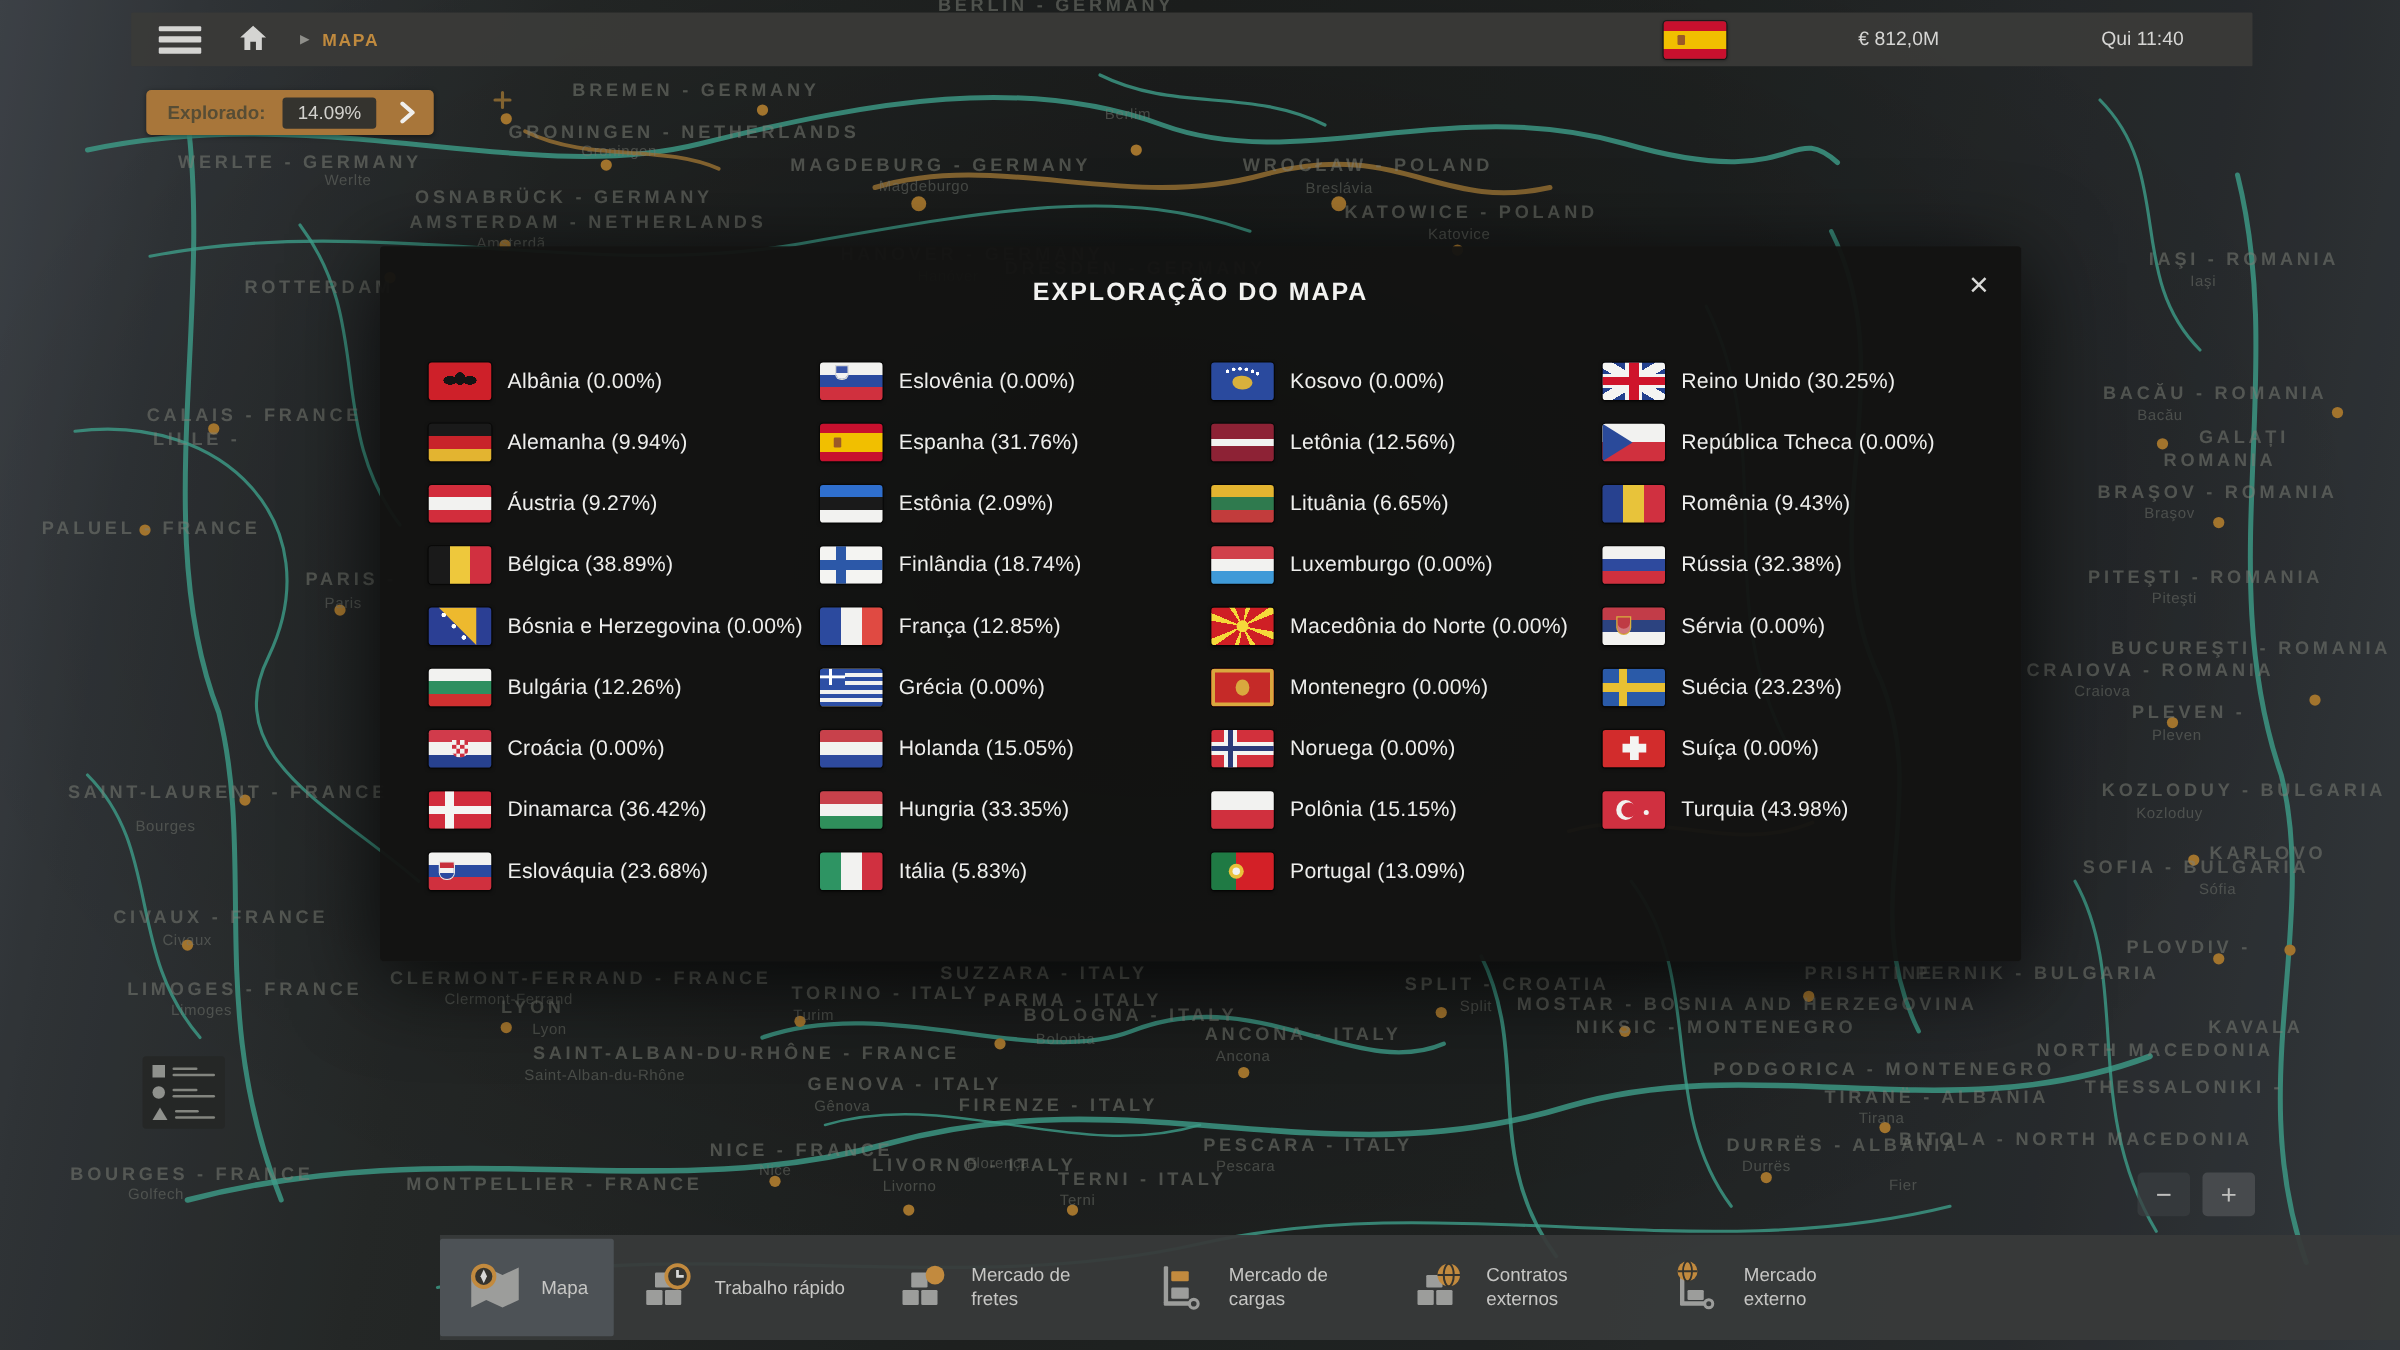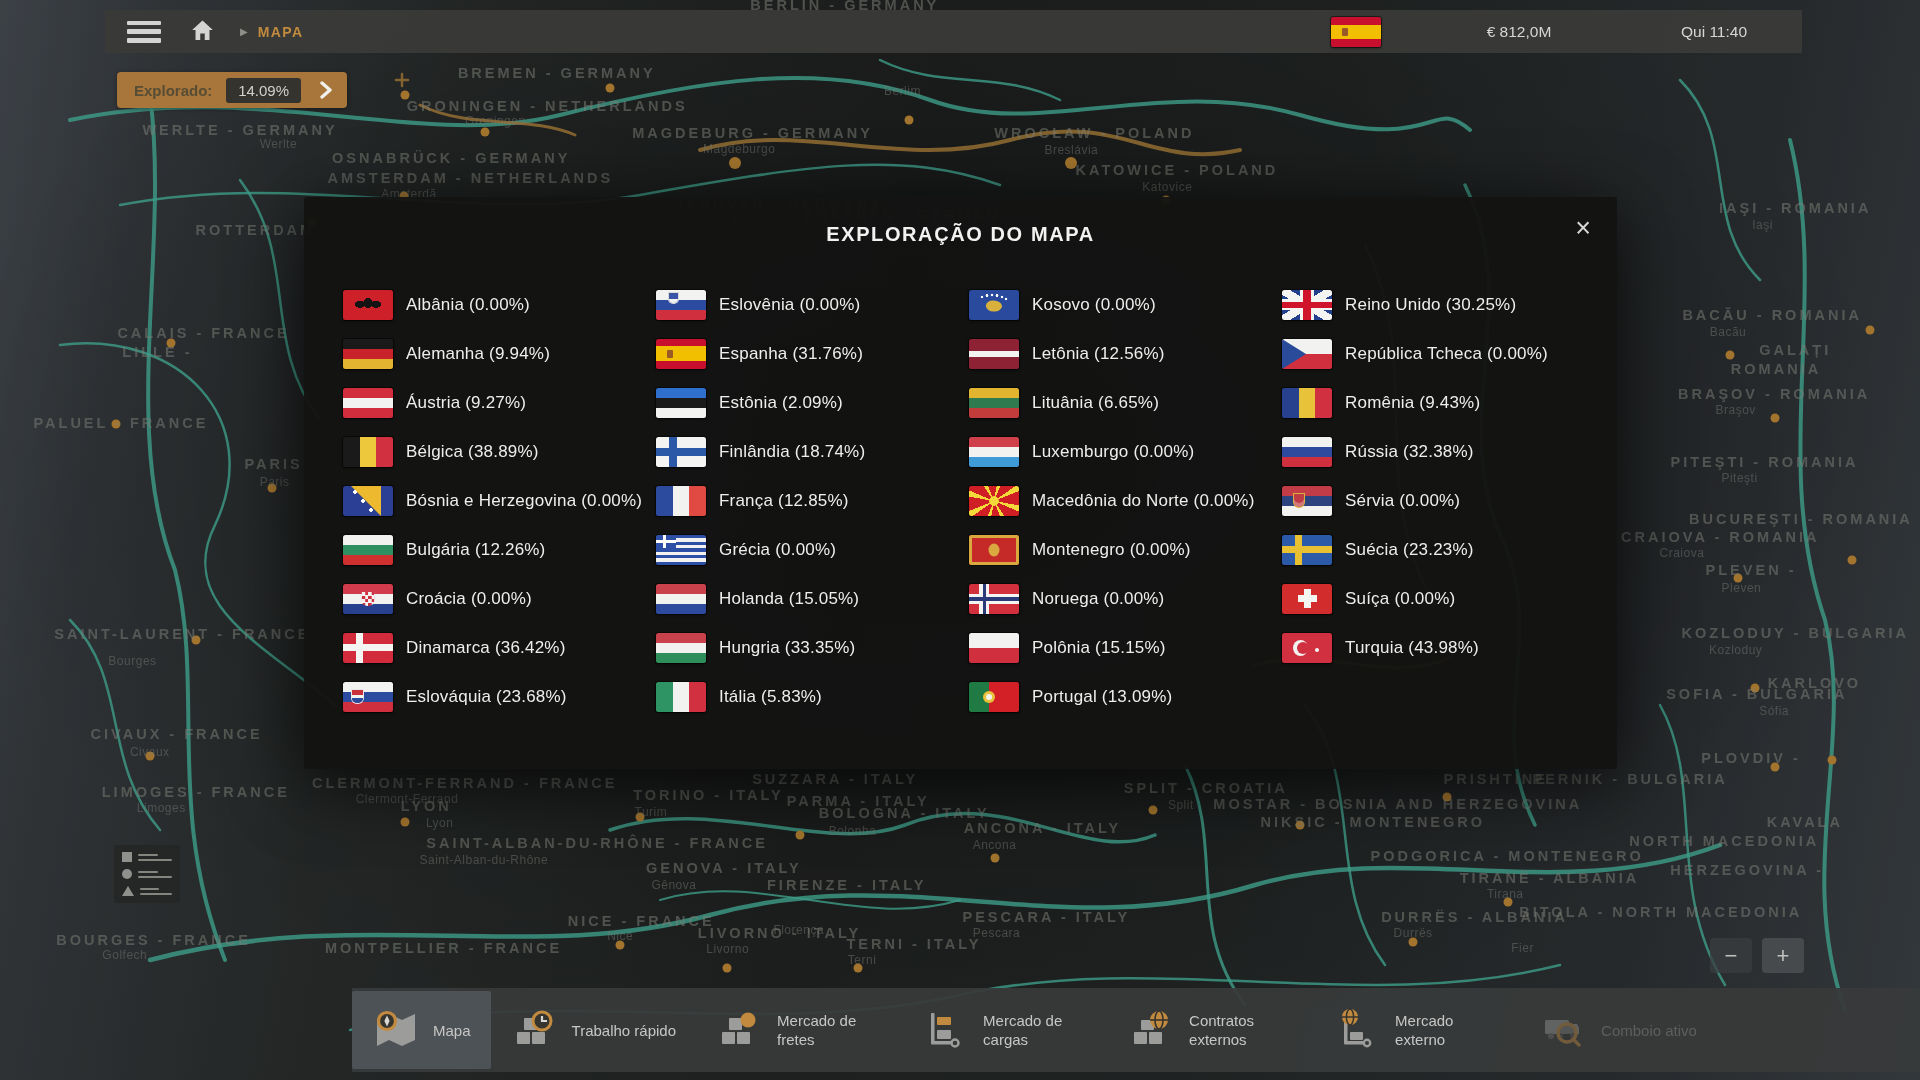--- a/index.html
+++ b/index.html
@@ -308,21 +308,21 @@
         <span class="map-label sm" style="left: 61.5%; top: 74.5%;">Split</span>
         <span class="map-label lg" style="left: 72.8%; top: 74.4%;">MOSTAR - BOSNIA AND HERZEGOVINA</span>
         <span class="map-label lg" style="left: 71.5%; top: 76.1%;">NIKSIC - MONTENEGRO</span>
         <span class="map-label lg" style="left: 77.9%; top: 72.1%;">PRISHTINE</span>
         <span class="map-label lg" style="left: 84.9%; top: 72.1%;">PERNIK - BULGARIA</span>
         <span class="map-label lg" style="left: 94%; top: 76.1%;">KAVALA</span>
         <span class="map-label lg" style="left: 78.5%; top: 79.3%;">PODGORICA - MONTENEGRO</span>
         <span class="map-label lg" style="left: 89.8%; top: 77.9%;">NORTH MACEDONIA</span>
         <span class="map-label lg" style="left: 80.7%; top: 81.3%;">TIRANË - ALBANIA</span>
         <span class="map-label sm" style="left: 78.4%; top: 82.8%;">Tirana</span>
-        <span class="map-label lg" style="left: 91%; top: 80.6%;">HERZEGOVINA -</span>
+        <span class="map-label lg" style="left: 91%; top: 80.6%;">THESSALONIKI -</span>
         <span class="map-label lg" style="left: 31.1%; top: 78.1%;">SAINT-ALBAN-DU-RHÔNE - FRANCE</span>
         <span class="map-label sm" style="left: 25.2%; top: 79.6%;">Saint-Alban-du-Rhône</span>
         <span class="map-label lg" style="left: 37.7%; top: 80.4%;">GENOVA - ITALY</span>
         <span class="map-label sm" style="left: 35.1%; top: 81.9%;">Gênova</span>
         <span class="map-label lg" style="left: 44.1%; top: 81.9%;">FIRENZE - ITALY</span>
         <span class="map-label sm" style="left: 41.6%; top: 83.5%; margin-top: 28px;">Florença</span>
         <span class="map-label lg" style="left: 33.4%; top: 85.3%;">NICE - FRANCE</span>
         <span class="map-label sm" style="left: 32.3%; top: 86.7%;">Nice</span>
         <span class="map-label lg" style="left: 40.6%; top: 86.4%;">LIVORNO - ITALY</span>
         <span class="map-label sm" style="left: 37.9%; top: 87.9%;">Livorno</span>
@@ -613,29 +613,15 @@
             <rect x="10" y="33" width="20" height="3.5" rx="1" fill="#9c9d9b"></rect>
             <circle cx="33" cy="35" r="3.2" fill="none" stroke="#9c9d9b" stroke-width="2.4"></circle>
             <rect x="16" y="24" width="13" height="8" rx="1" fill="#9c9d9b"></rect>
             <circle cx="16" cy="9" r="8" fill="#c28a3e"></circle>
             <ellipse cx="16" cy="9" rx="3.6" ry="8" fill="none" stroke="#35342f" stroke-width="1.5"></ellipse>
             <path d="M8 9 H24" stroke="#35342f" stroke-width="1.5"></path>
           </svg>
         </span>
         <span class="nav-label">Mercado externo</span>
       </div>
-      <div class="nav-item disabled">
-        <span class="nav-icon">
-          <svg viewBox="0 0 48 44">
-            <rect x="5" y="12" width="24" height="14" rx="1.5" fill="#9c9d9b"></rect>
-            <path d="M29 16 H37 L39 20 V26 H29 Z" fill="#9c9d9b"></path>
-            <circle cx="11" cy="28" r="3" fill="#6a6a68"></circle>
-            <circle cx="20" cy="28" r="3" fill="#6a6a68"></circle>
-            <circle cx="33" cy="28" r="3" fill="#6a6a68"></circle>
-            <circle cx="27" cy="25" r="9" fill="rgba(20,20,20,.25)" stroke="#c28a3e" stroke-width="3.4"></circle>
-            <path d="M33.5 31.5 L39 37" stroke="#c28a3e" stroke-width="3.4" stroke-linecap="round"></path>
-          </svg>
-        </span>
-        <span class="nav-label">Comboio ativo</span>
-      </div>
     </nav>
 
 </div>
 
 </body></html>

